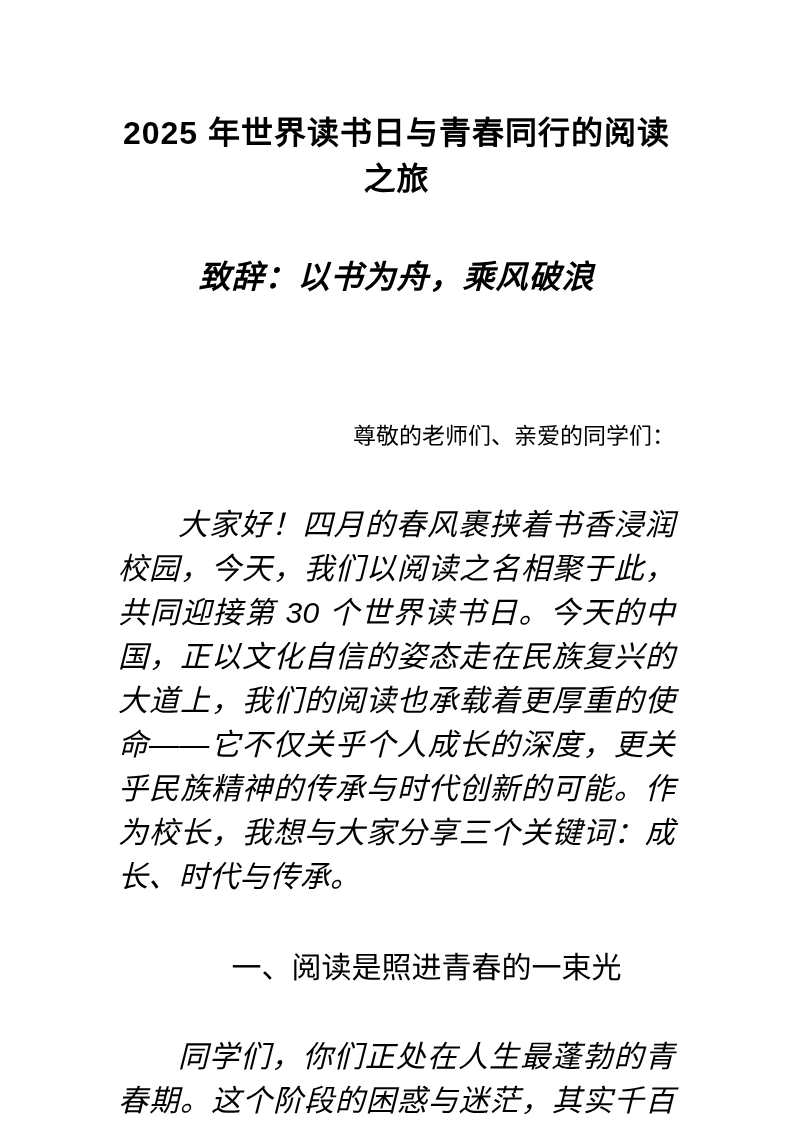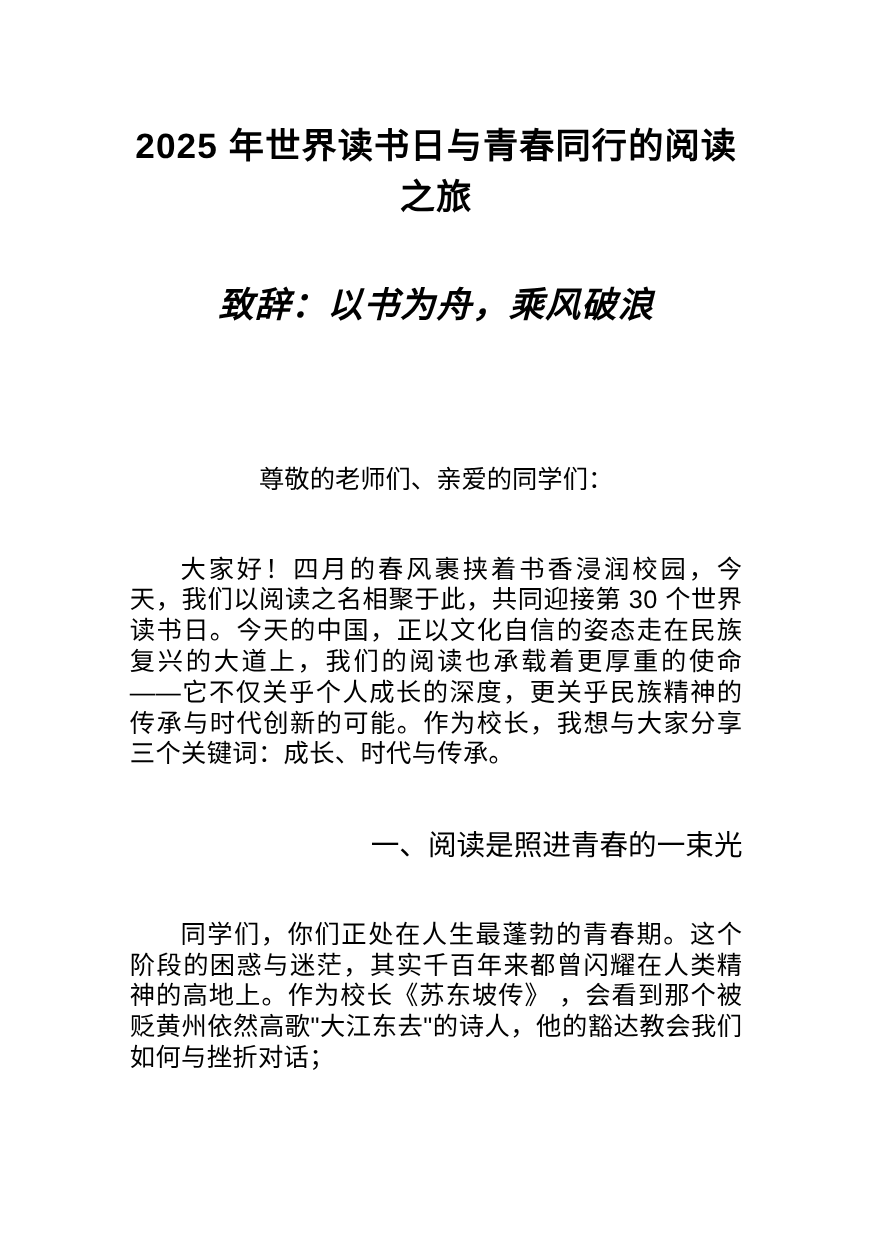--- a/index.html
+++ b/index.html
@@ -30,36 +30,37 @@
     margin: 0;
   }
   .doc-title.second {
     margin-top: 52px;
     font-style: italic;
   }
   .salutation {
     font-size: 23px;
     line-height: 40px;
     margin: 116px 0 0 0;
-    text-align: center;
+    text-align: right;
   }
   .body-para {
-    font-size: 23px;
-    line-height: 28px;
+    font-size: 30px;
+    line-height: 44px;
     margin: 47px 0 0 0;
     text-indent: 2em;
     text-align: justify;
     letter-spacing: 0.3px;
+    font-style: italic;
   }
   .section-heading {
-    font-size: 26px;
+    font-size: 30px;
     line-height: 40px;
     margin: 49px 0 0 0;
     text-indent: 2em;
-    text-align: right;
+    text-align: center;
   }
 </style>
 </head>
 <body>
 
 <div class="page">
 
   <h1 class="doc-title">2025 年世界读书日与青春同行的阅读之旅</h1>
 
   <h1 class="doc-title second">致辞：以书为舟，乘风破浪</h1>

